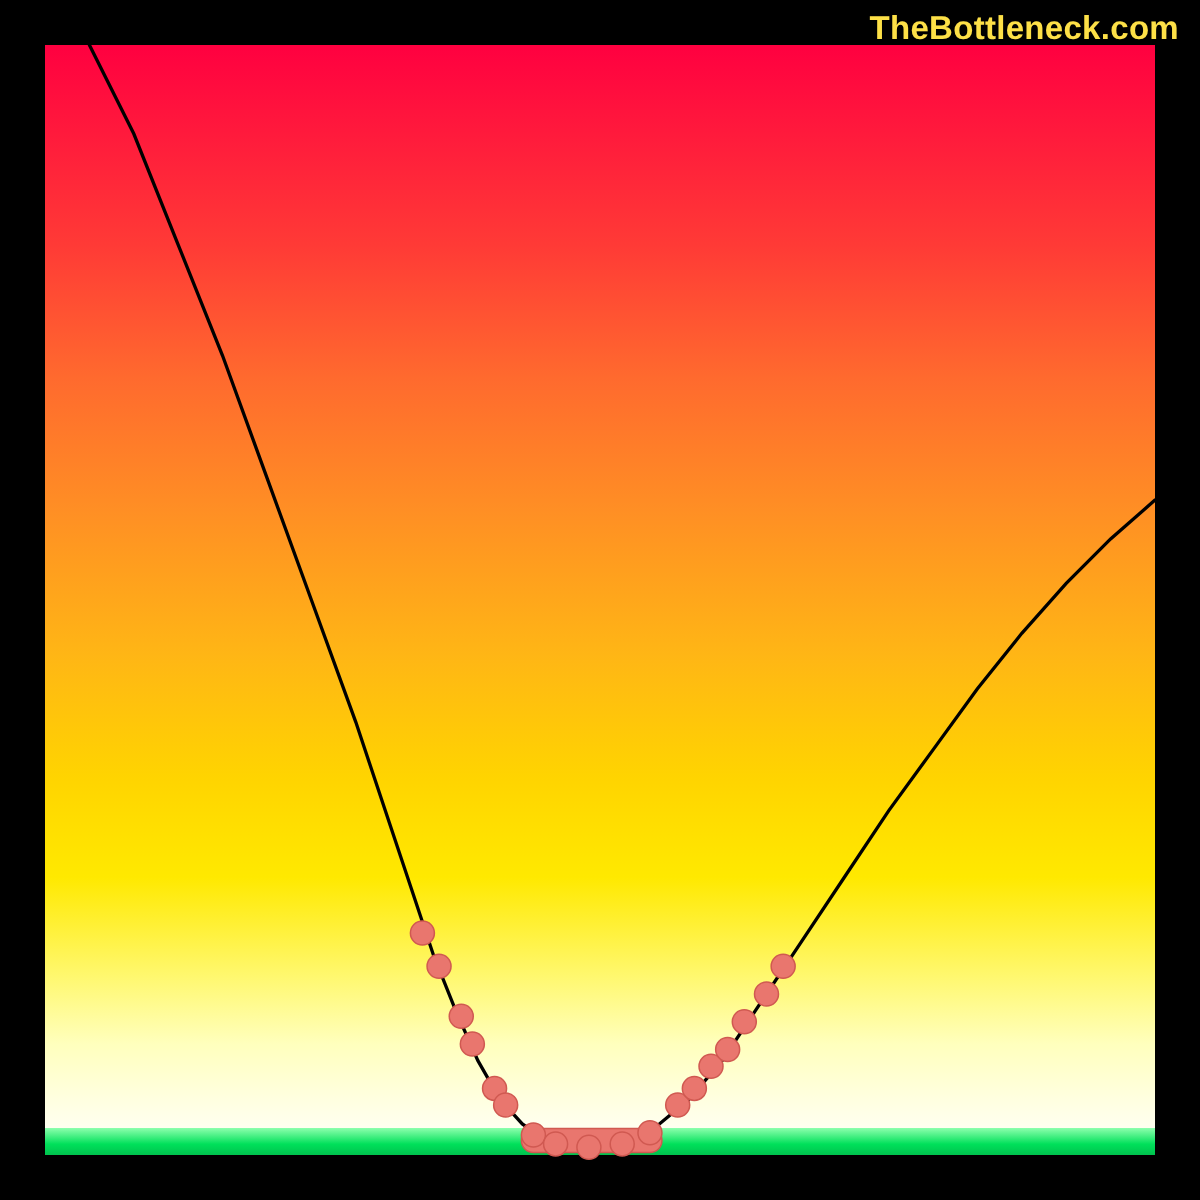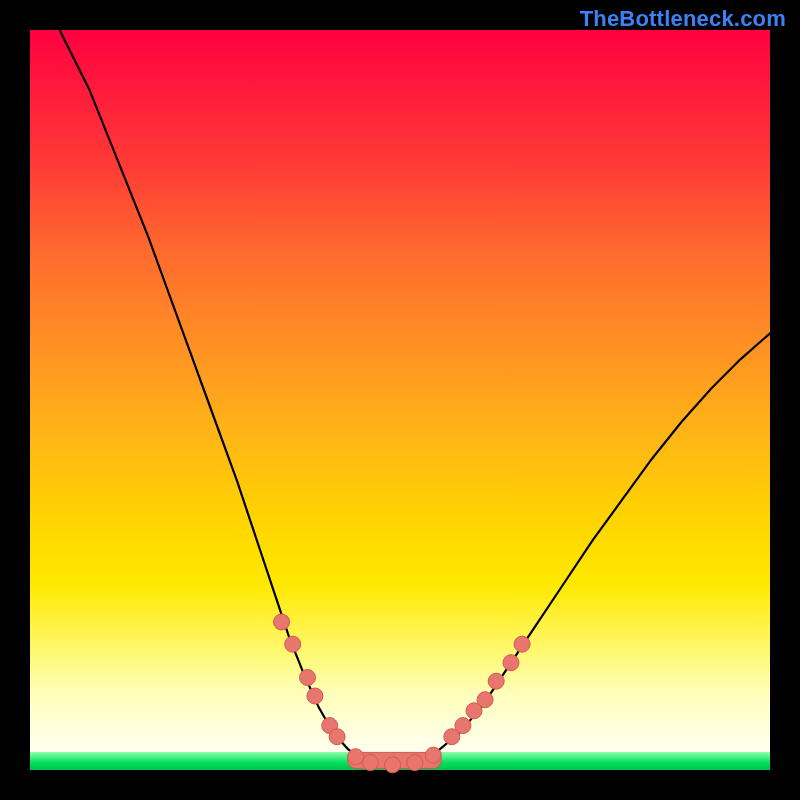--- a/index.html
+++ b/index.html
@@ -45,21 +45,21 @@
     left: 0;
     bottom: 0;
     width: 100%;
     height: 18px;
     background: linear-gradient(to bottom, #8dffad 0%, #00e05a 60%, #00c24e 100%);
   }
   .watermark {
     position: absolute;
     top: 6px;
     right: 14px;
-    color: #3b82f6;
+    color: #fde047;
     font-size: 22px;
     font-weight: 600;
     letter-spacing: 0.2px;
     user-select: none;
   }
   svg.curve {
     position: absolute;
     left: 0;
     top: 0;
     width: 740px;

